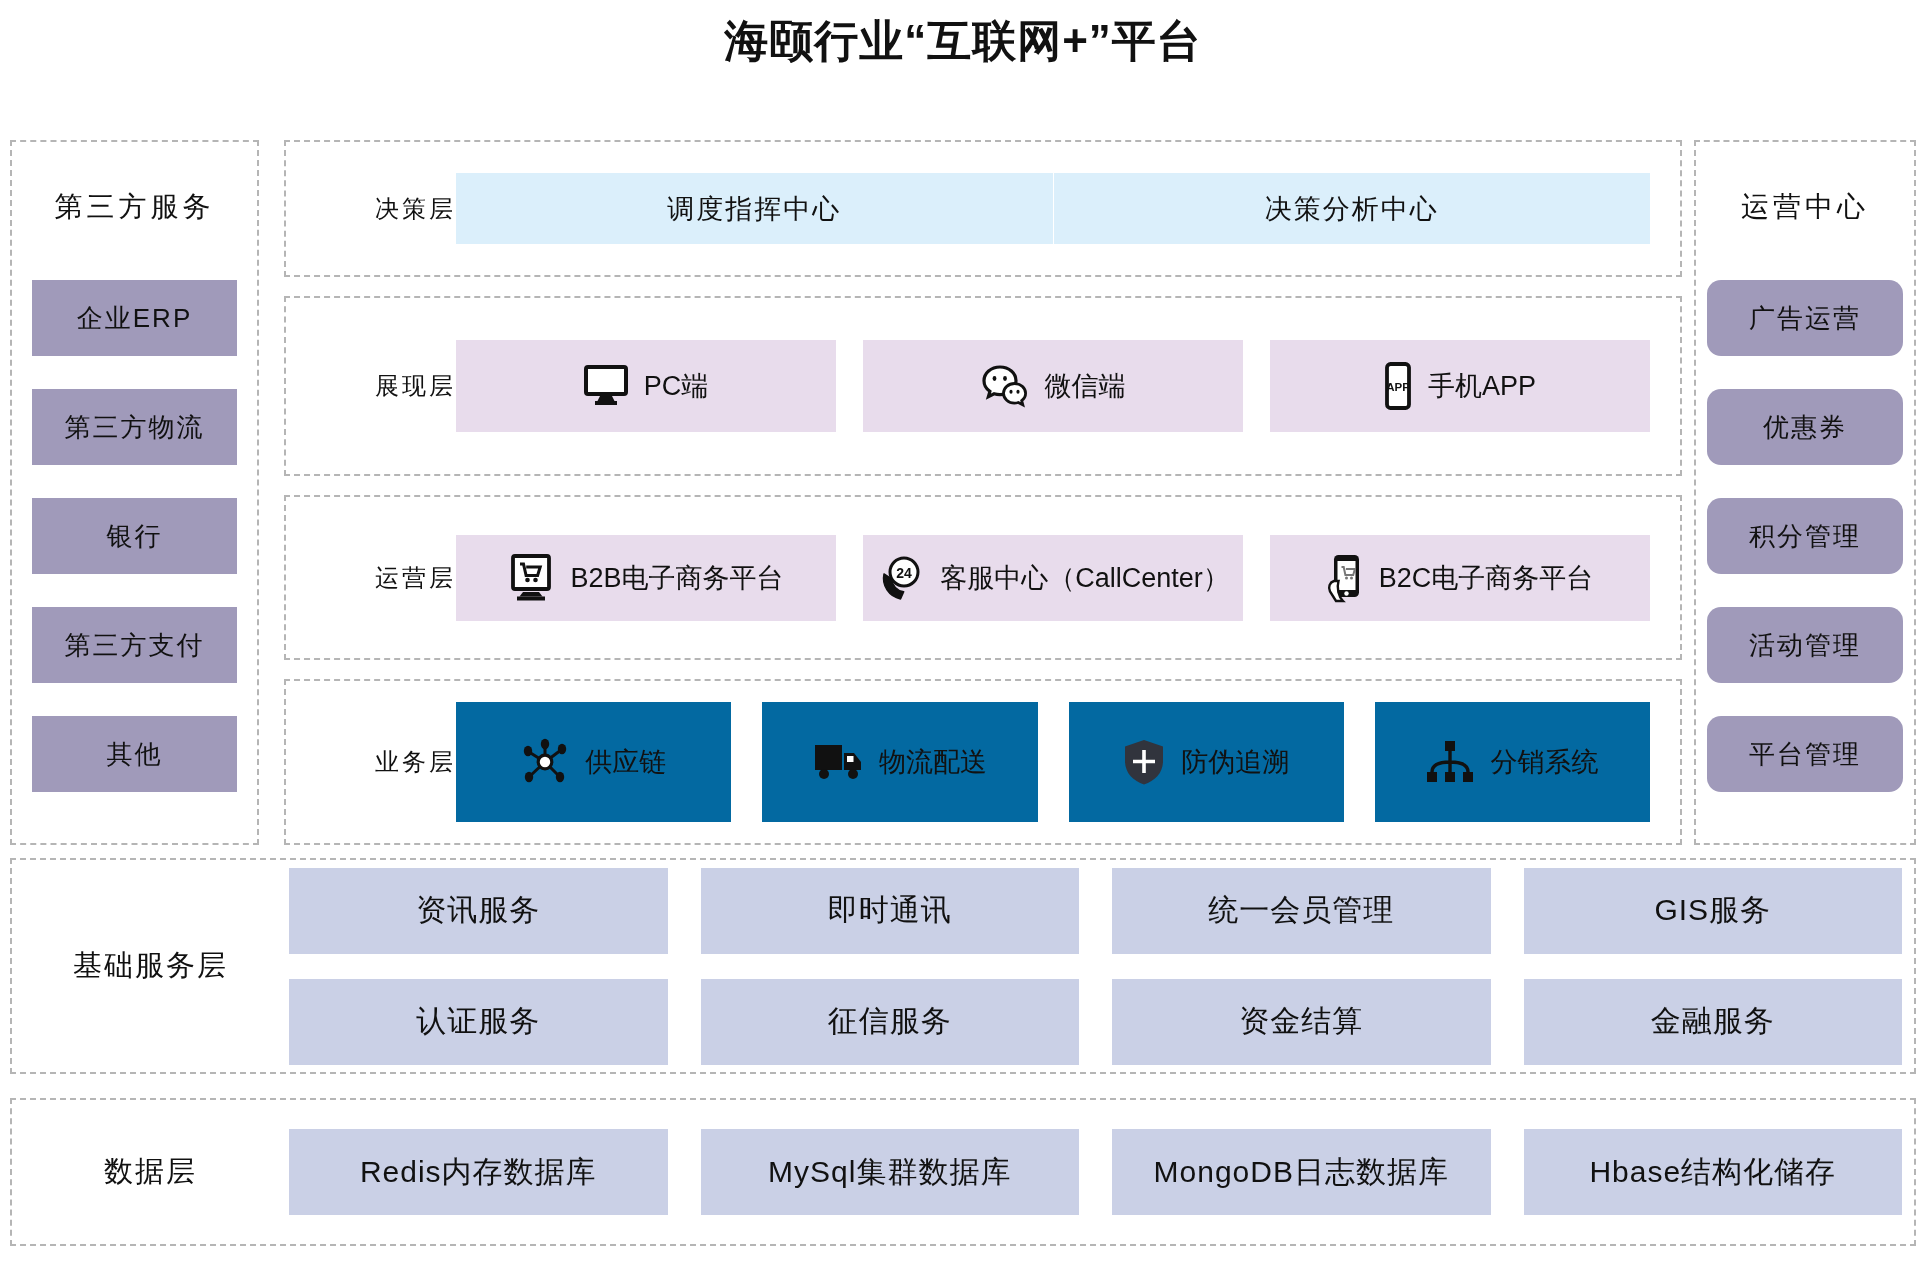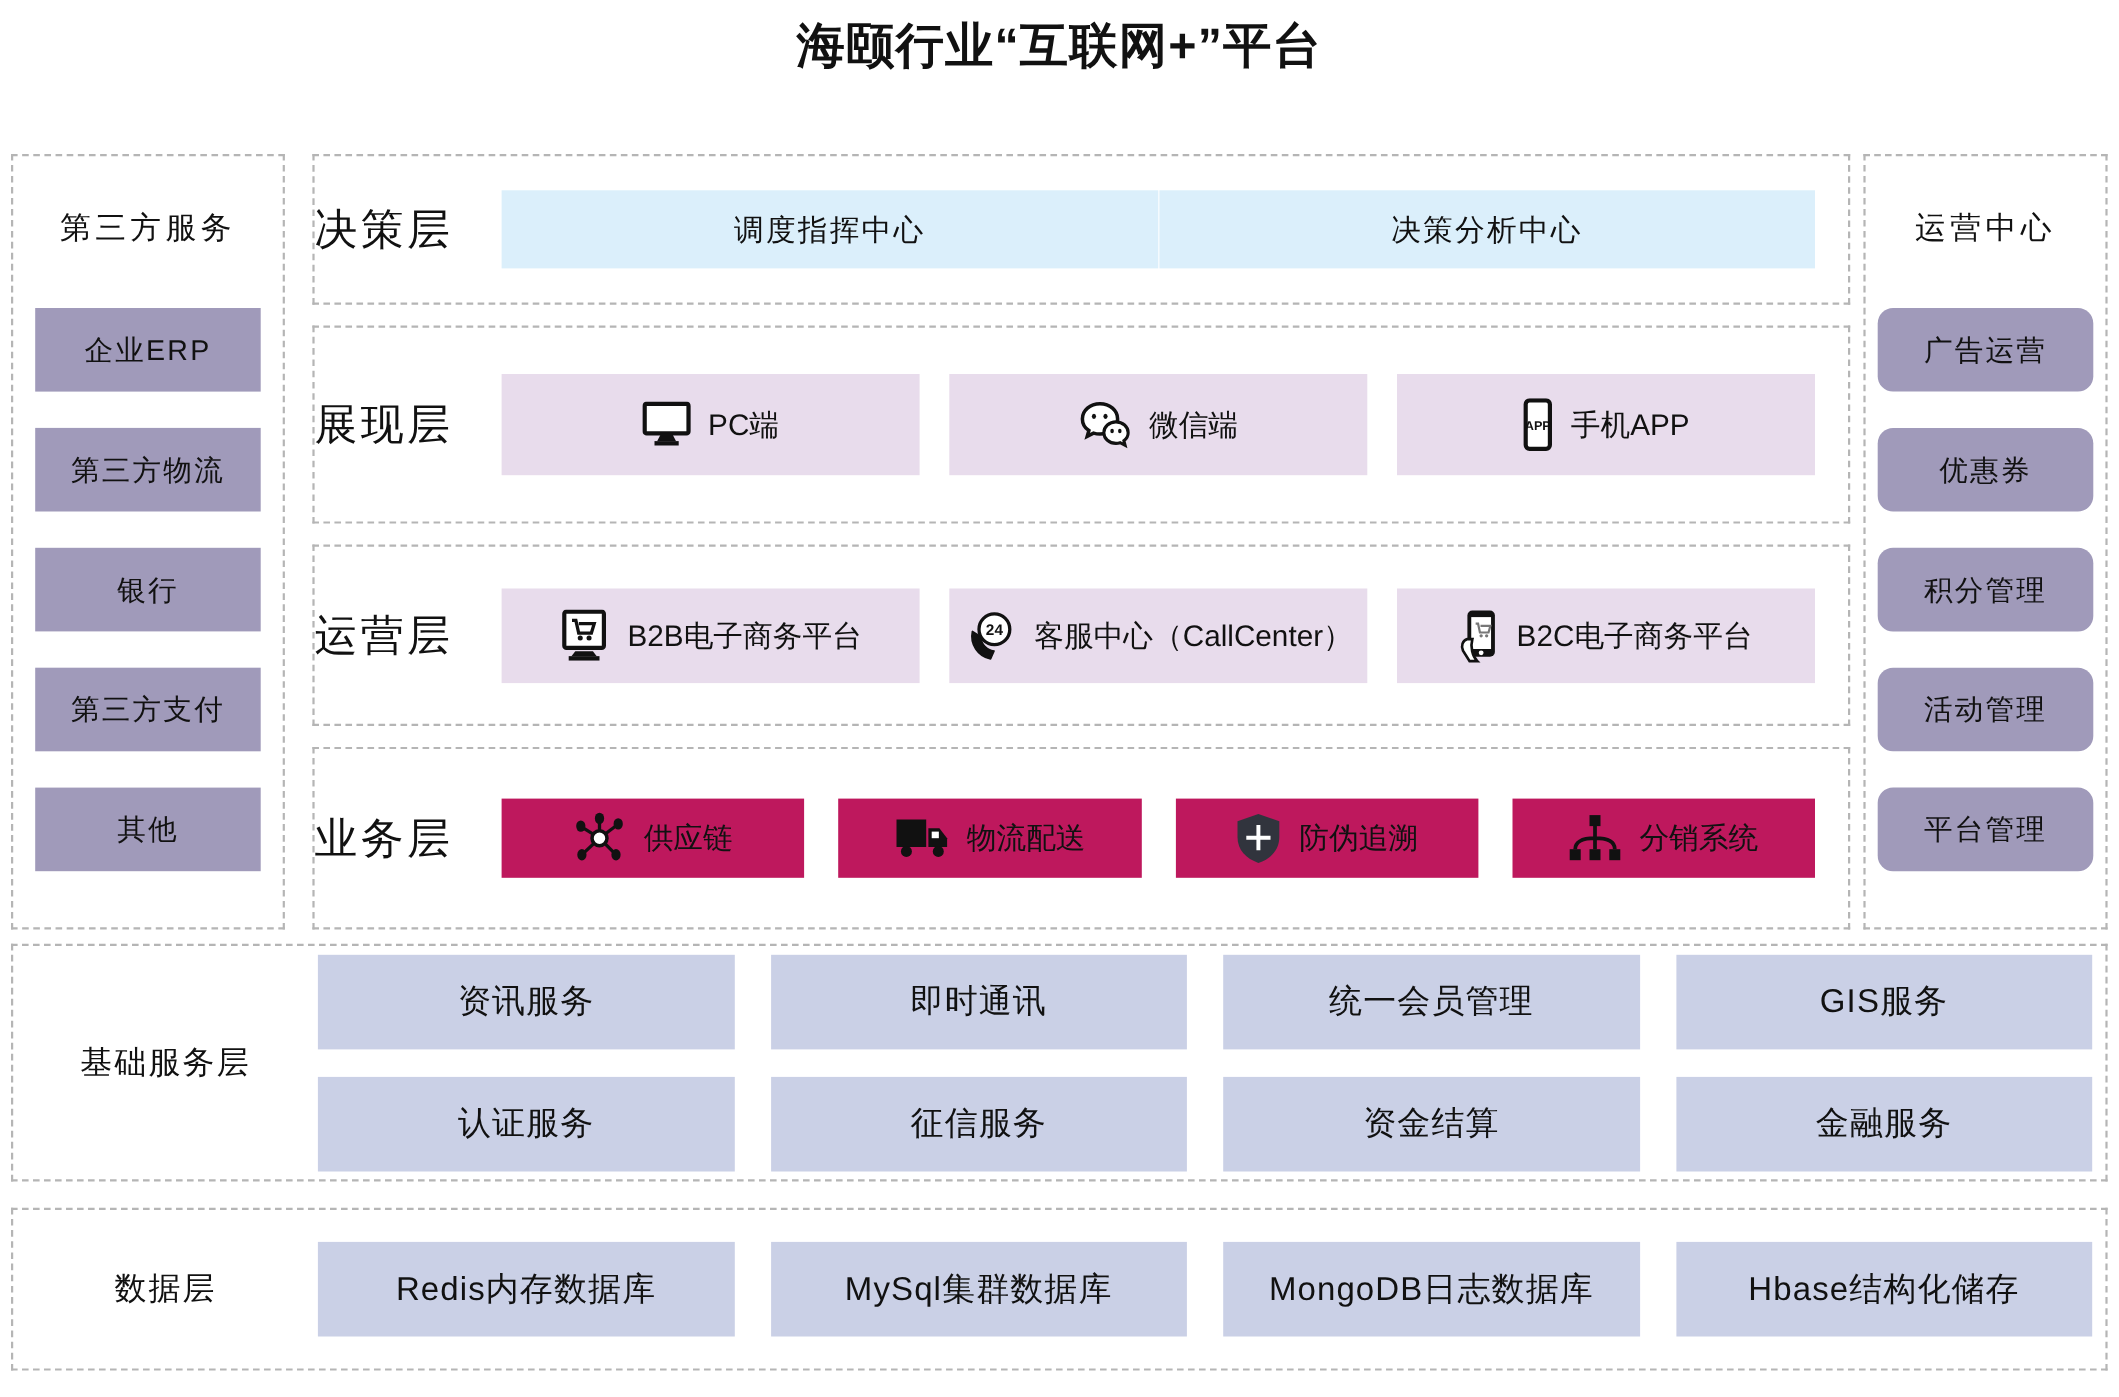--- a/index.html
+++ b/index.html
@@ -16,31 +16,31 @@
   .panel-item{width:205px;height:76px;background:#a09aba;display:flex;align-items:center;
         justify-content:center;font-size:26px;letter-spacing:2px;}
   .panel.right .panel-item{width:196px;border-radius:14px;}
   .center{flex:1;display:flex;flex-direction:column;min-width:0;}
   .layer-section{border:2px dashed #b5b5b5;box-sizing:border-box;display:flex;align-items:center;}
   .layer-section + .layer-section{margin-top:19px;}
   .layer-section.decision{height:137px;}
   .layer-section.presentation{height:180px;}
   .layer-section.operation{height:165px;}
   .layer-section.business{height:166px;}
-  .layer-label{width:170px;flex:none;text-align:left;font-size:39px;letter-spacing:3px;}
+  .layer-label{width:170px;flex:none;text-align:right;font-size:24px;letter-spacing:3px;}
   .layer-boxes{flex:1;display:flex;align-items:center;padding-right:30px;min-width:0;}
   .decision .layer-boxes{gap:1px;}
   .presentation .layer-boxes,.operation .layer-boxes{gap:27px;}
   .business .layer-boxes{gap:31px;}
   .layer-box{flex:1;display:flex;align-items:center;justify-content:center;gap:16px;
         font-size:27px;white-space:nowrap;}
   .decision .layer-box{height:71px;background:#dbeffb;letter-spacing:2px;}
   .presentation .layer-box{height:92px;background:#e8dcec;}
   .operation .layer-box{height:86px;background:#e8dcec;}
-  .business .layer-box{height:72px;background:#be185d;text-align:right;}
+  .business .layer-box{height:120px;background:#0369a1;text-align:right;}
   .box-icon{display:flex;align-items:center;flex:none;}
   .wide{position:absolute;left:10px;width:1906px;border:2px dashed #b5b5b5;box-sizing:border-box;
         display:flex;align-items:center;}
   .base-section{top:858px;height:216px;}
   .data-section{top:1098px;height:148px;}
   .wide-label{width:277px;flex:none;text-align:center;font-size:29px;letter-spacing:2px;}
   .bottom-grid{flex:1;display:grid;grid-template-columns:repeat(4,1fr);column-gap:33px;
         row-gap:25px;padding-right:12px;min-width:0;}
   .service-box{height:86px;background:#cad0e6;display:flex;align-items:center;justify-content:center;
         font-size:30px;letter-spacing:1px;white-space:nowrap;}

